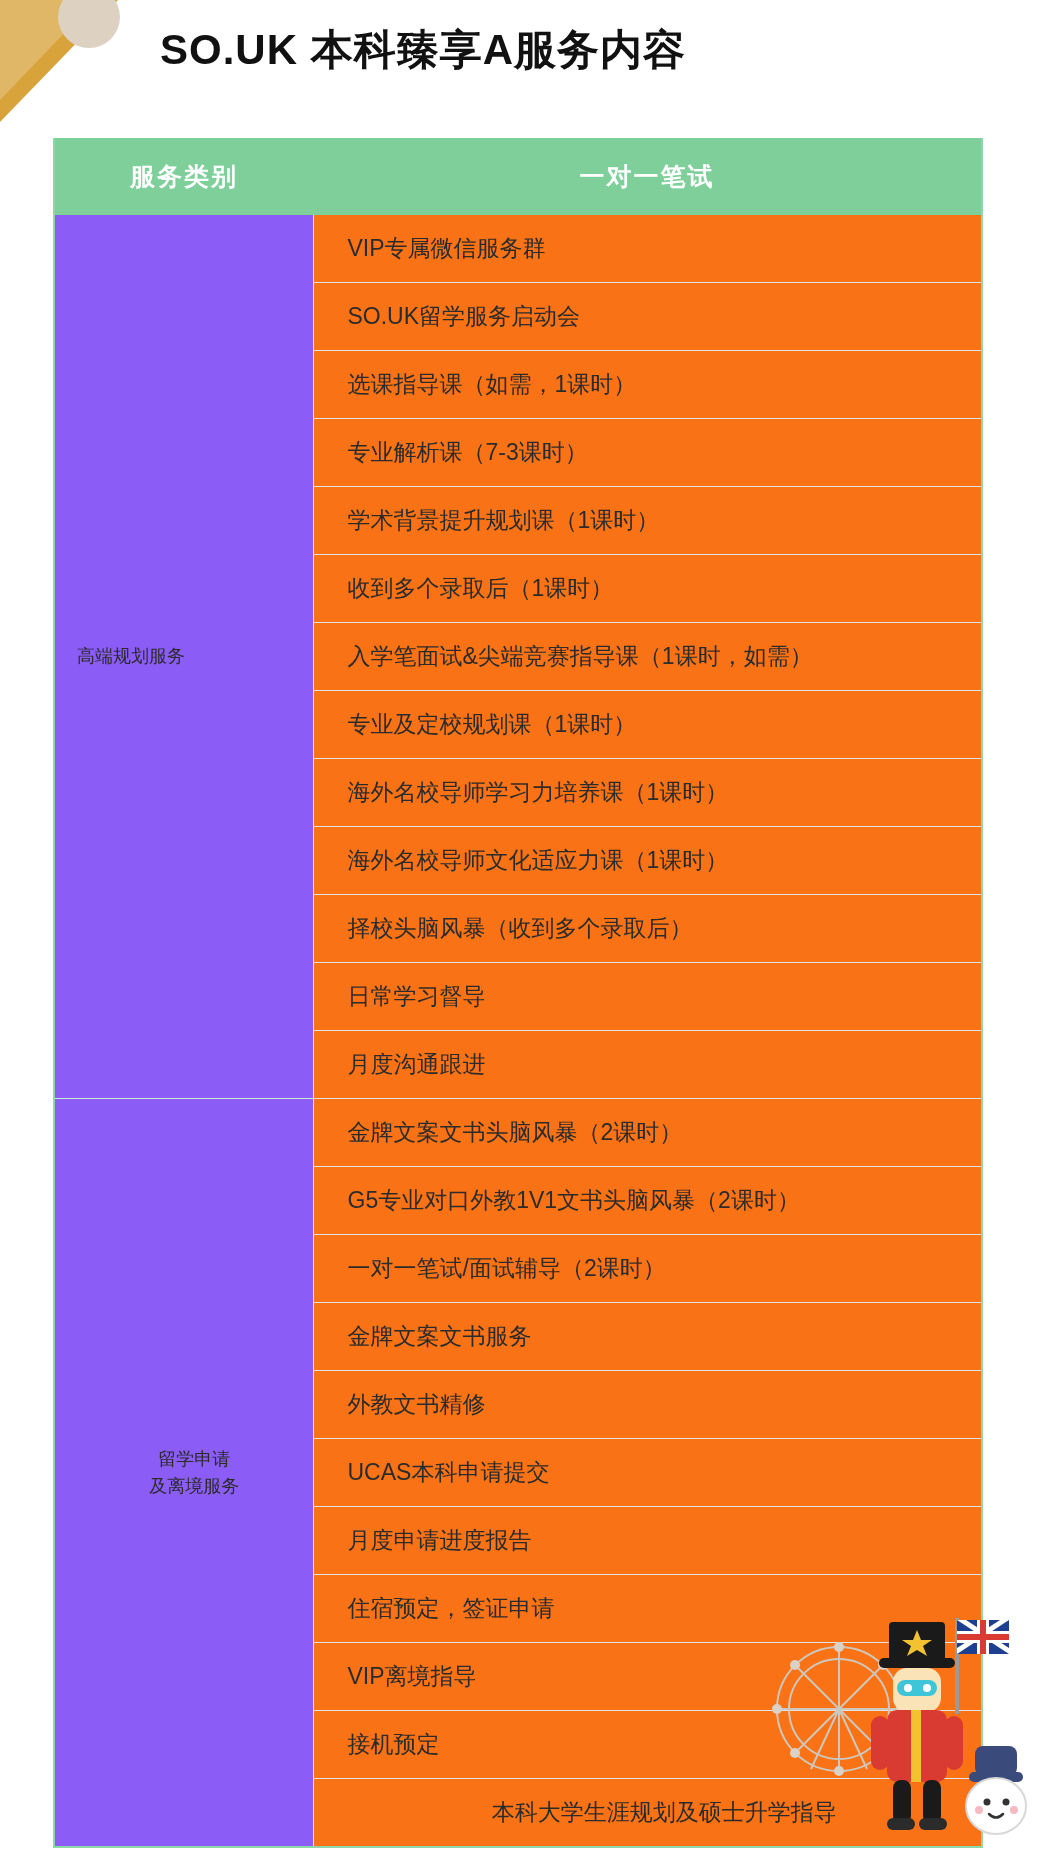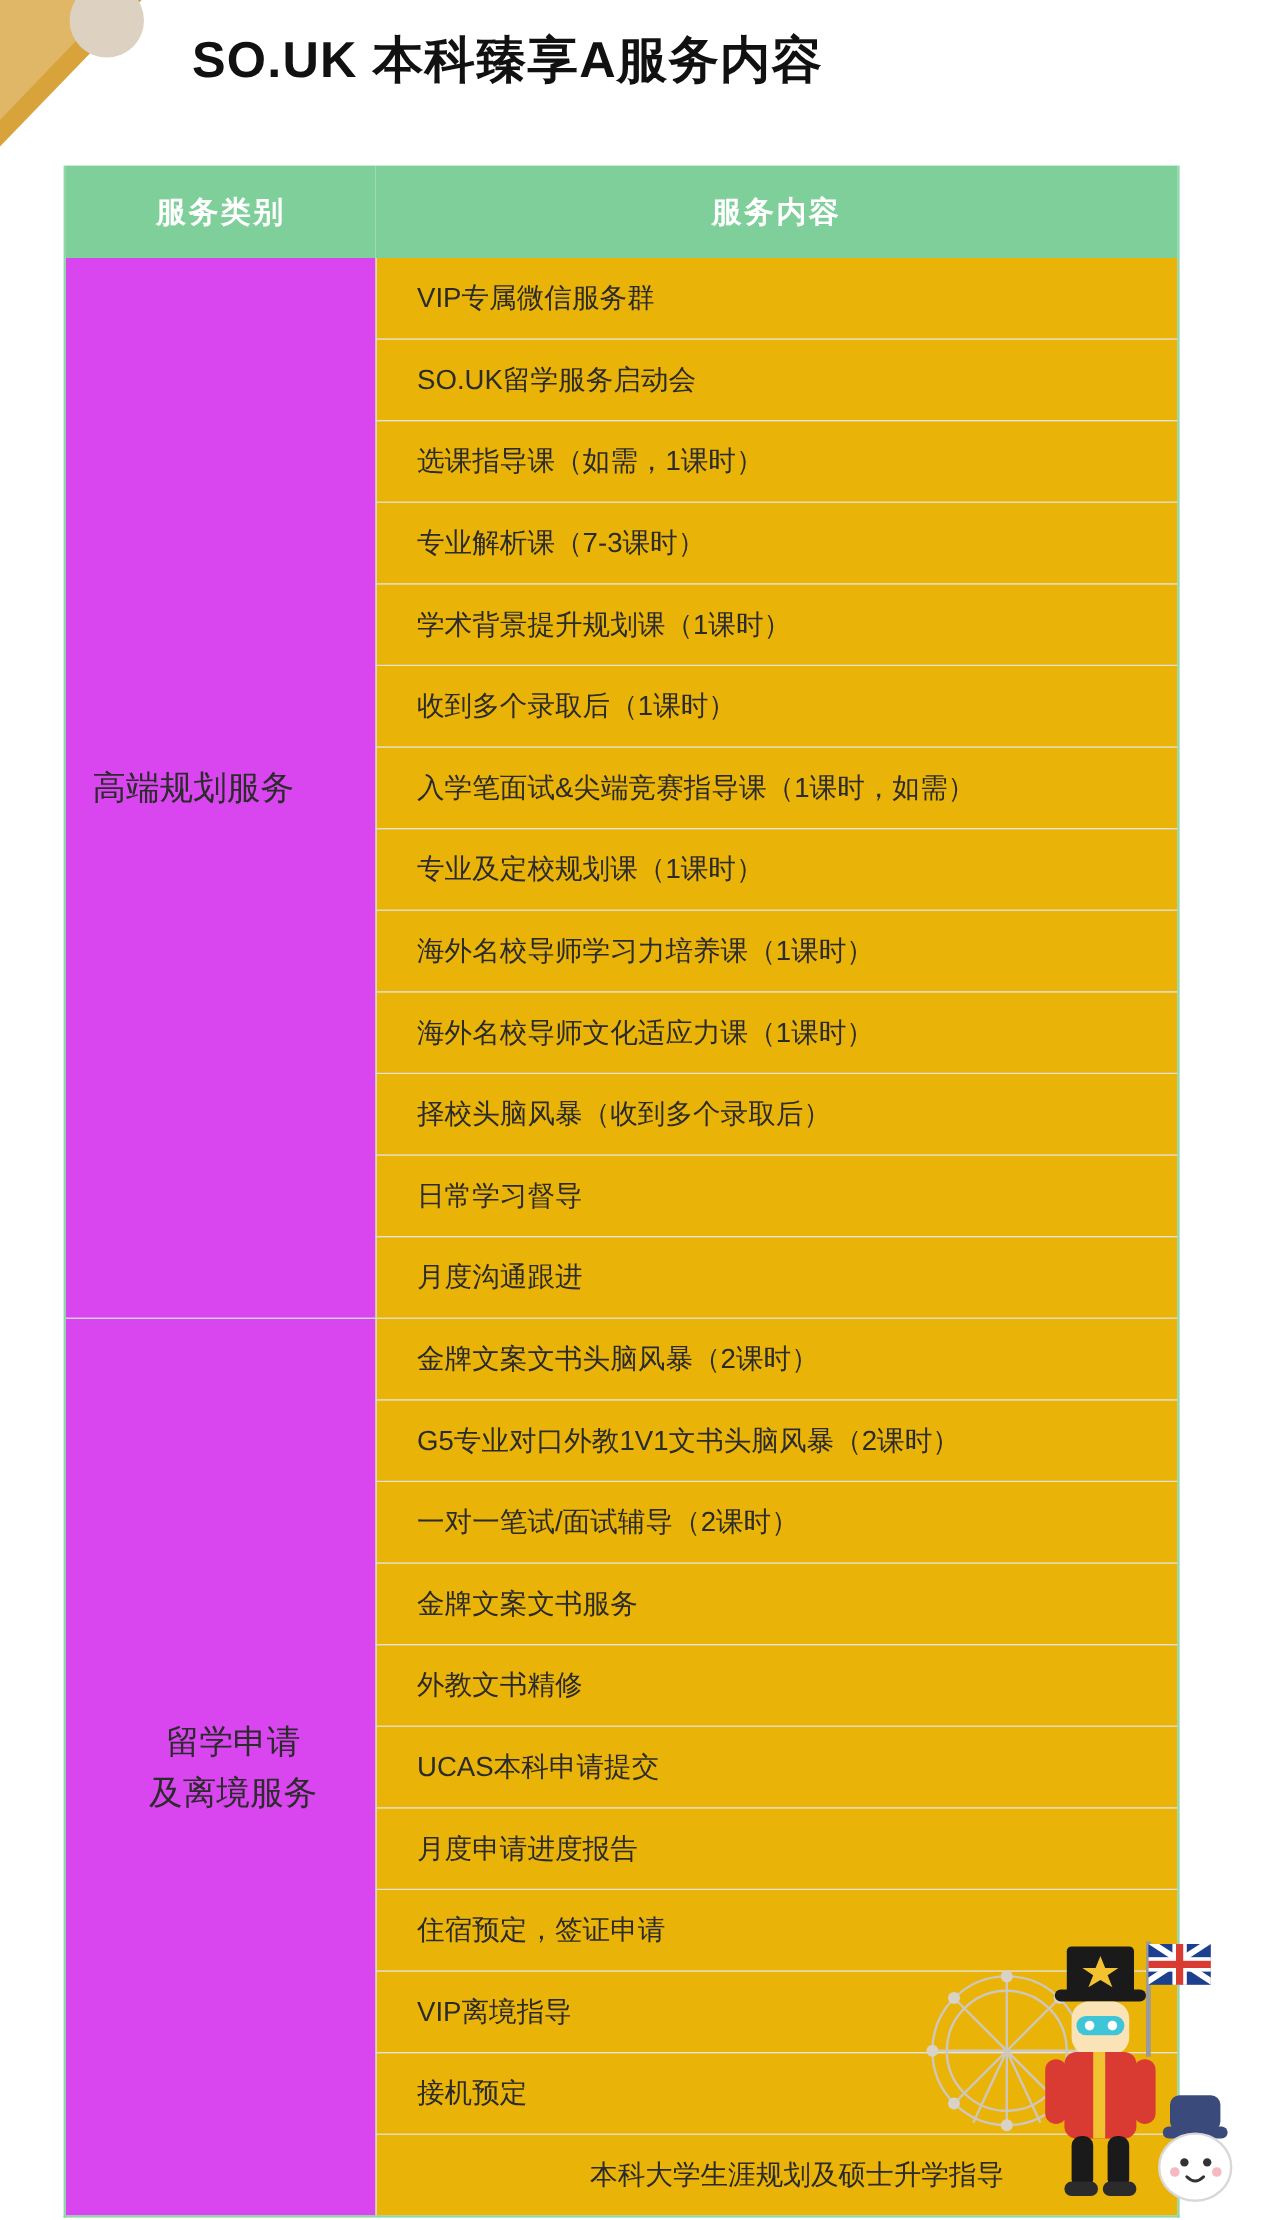--- a/index.html
+++ b/index.html
@@ -90,35 +90,35 @@
     border: none;
   }
   th.col-cat { width: 258px; }
   th.col-item { width: auto; }
 
   td.cat {
     width: 258px;
     vertical-align: middle;
     text-align: left;
     padding-left: 22px;
-    font-size: 28px;
+    font-size: 18px;
     color: #2b2b2b;
     line-height: 1.5;
     border-right: 1px solid #cfe9d7;
     border-bottom: 1px solid #cfe9d7;
-    background: #d946ef;
+    background: #8b5cf6;
   }
   td.cat.last { border-bottom: none; text-align: center; }
 
   td.item {
     padding: 18px 0 18px 34px;
     font-size: 23px;
     color: #2b2b2b;
     border-bottom: 1px solid #e3e3e3;
-    background: #eab308;
+    background: #f97316;
     white-space: nowrap;
   }
   tr.last-row td.item { border-bottom: none; text-align: center; }
 
   
   .mascot {
     position: absolute;
     right: 26px;
     bottom: 6px;
     width: 270px;
@@ -135,21 +135,21 @@
   <div class="corner-dot"></div>
 </div>
 
 <div class="page-title">SO.UK 本科臻享A服务内容</div>
 
 <div class="table-wrap">
   <table class="svc">
     <thead>
       <tr>
         <th class="col-cat">服务类别</th>
-        <th class="col-item">服务内容</th>
+        <th class="col-item">一对一笔试</th>
       </tr>
     </thead>
     <tbody>
         <tr>
           <td class="cat" rowspan="13">高端规划服务</td>
           <td class="item">VIP专属微信服务群</td>
         </tr>
         <tr>
           <td class="item">SO.UK留学服务启动会</td>
         </tr>

